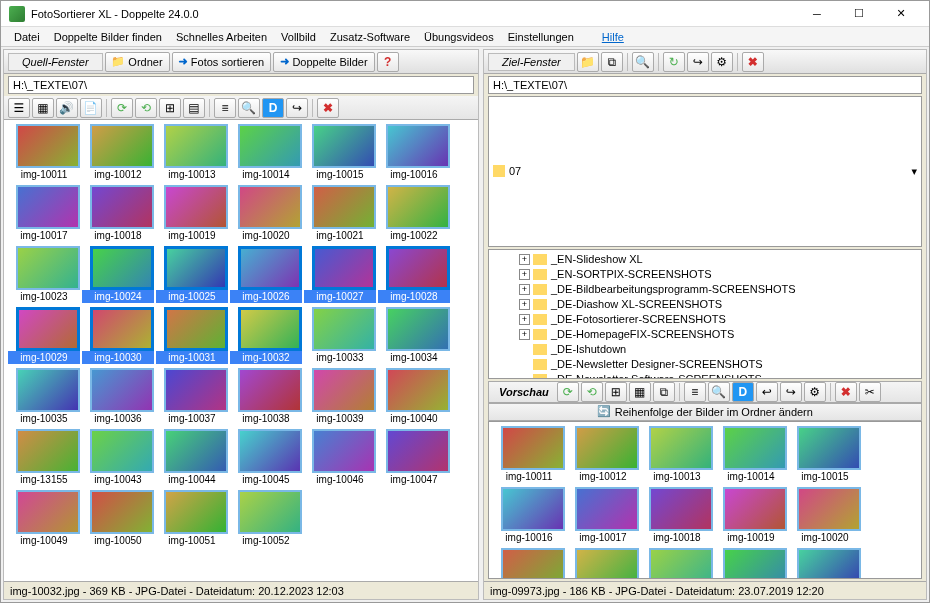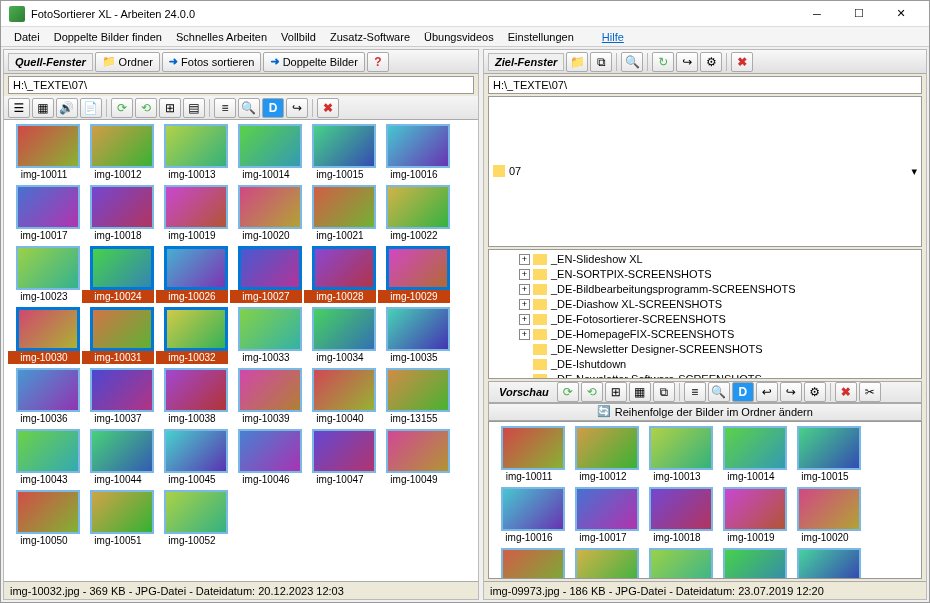--- a/index.html
+++ b/index.html
@@ -10,34 +10,34 @@
 .winbtns{display:flex;gap:2px}
 .winbtn{width:40px;height:20px;display:flex;align-items:center;justify-content:center;cursor:pointer}
 .menubar{height:20px;background:#f5f5f5;display:flex;align-items:center;padding:0 6px;border-bottom:1px solid #ccc}
 .menubar span{padding:2px 7px;cursor:pointer}
 .menubar .help{color:#0066cc;text-decoration:underline}
 .main{flex:1;display:flex;overflow:hidden}
 .pane{display:flex;flex-direction:column;overflow:hidden;border:1px solid #bbb;margin:2px;background:#ece9d8}
 .pane.left{width:476px}
 .pane.right{flex:1}
 .pheader{height:24px;background:linear-gradient(#f8f8f8,#e0e0e0);border-bottom:1px solid #aaa;display:flex;align-items:center;padding:0 4px;gap:2px}
-.pheader .ptitle{font-weight:bold;font-style:italic;padding:0 6px;border:1px solid #bbb;background:#f0f0f0;height:18px;display:flex;align-items:center}
+.pheader .ptitle{font-weight:normal;font-style:italic;padding:0 13px;border:1px solid #bbb;background:#f0f0f0;height:18px;display:flex;align-items:center}
 .btn{height:20px;padding:0 6px;border:1px solid #aaa;background:linear-gradient(#fff,#e8e8e8);border-radius:2px;display:flex;align-items:center;gap:3px;cursor:pointer;white-space:nowrap}
 .ibtn{width:22px;height:20px;border:1px solid #aaa;background:linear-gradient(#fff,#e8e8e8);border-radius:2px;display:flex;align-items:center;justify-content:center;cursor:pointer;font-size:12px}
 .path{height:18px;background:#fff;border:1px solid #999;margin:2px 4px;padding:1px 4px;display:flex;align-items:center}
 .tbar{height:24px;background:linear-gradient(#f5f5f5,#e5e5e5);border-bottom:1px solid #aaa;display:flex;align-items:center;padding:0 4px;gap:2px}
 .combo{flex:1;height:18px;border:1px solid #999;background:#fff;display:flex;align-items:center;padding:0 4px;margin:0 4px}
 .combo .fold{width:12px;height:12px;background:#ffd966;margin-right:4px}
 .combo .arr{margin-left:auto}
 .thumbs{flex:1;overflow-y:auto;background:#fff;padding:4px;display:flex;flex-wrap:wrap;align-content:flex-start;gap:4px 2px}
 .thumb{width:72px;display:flex;flex-direction:column;align-items:flex-end;cursor:pointer}
 .thumb .img{width:64px;height:44px;border:2px solid #7ab8e6;background:linear-gradient(135deg,#8bc34a,#ff9800,#2196f3);position:relative;overflow:hidden}
 .thumb.sel .img{border:3px solid #0078d7}
 .thumb .lbl{font-size:10px;padding:1px 0;text-align:center;width:100%}
-.thumb.sel .lbl{background:#c2410c;color:#fff}
+.thumb.sel .lbl{background:#3b82f6;color:#fff}
 .tree{height:130px;background:#fff;border:1px solid #999;margin:2px 4px;overflow-y:auto;padding:2px}
 .tnode{display:flex;align-items:center;height:15px;padding-left:28px;cursor:pointer}
 .tnode .exp{width:11px;height:11px;border:1px solid #888;background:#fff;display:flex;align-items:center;justify-content:center;font-size:9px;margin-right:3px;line-height:1}
 .tnode .fold{width:14px;height:11px;background:#ffd966;margin-right:4px}
 .subhdr{height:22px;background:linear-gradient(#f5f5f5,#e5e5e5);border:1px solid #aaa;margin:0 4px 0;display:flex;align-items:center;padding:0 4px;gap:2px}
 .subhdr .stitle{font-weight:bold;font-style:italic;padding:0 6px}
 .infobar{height:18px;background:linear-gradient(#f5f5f5,#e5e5e5);border:1px solid #aaa;margin:0 4px;display:flex;align-items:center;justify-content:center;gap:4px;cursor:pointer}
 .status{height:18px;background:#ece9d8;border-top:1px solid #aaa;padding:1px 6px;display:flex;align-items:center}
 .ic-folder{color:#e6a817}
 .ic-arrow{color:#0066cc;font-weight:bold}
@@ -45,21 +45,21 @@
 .ic-green{color:#4caf50}
 .ic-blue{color:#2196f3}
 .preview-thumbs{flex:1;overflow-y:auto;background:#fff;margin:0 4px 2px;border:1px solid #999;padding:4px;display:flex;flex-wrap:wrap;align-content:flex-start;gap:4px 2px}
 .sep{width:1px;height:18px;background:#bbb;margin:0 2px}
 </style>
 </head>
 <body>
 
 <div class="titlebar">
   <div class="icon"></div>
-  <div class="title">FotoSortierer XL - Arbeiten 24.0.0</div>
+  <div class="title">FotoSortierer XL - Doppelte 24.0.0</div>
   <div class="winbtns">
     <div class="winbtn">─</div>
     <div class="winbtn">☐</div>
     <div class="winbtn">✕</div>
   </div>
 </div>
 
 <div class="menubar">
   <span>Datei</span>
   <span>Doppelte Bilder finden</span>
@@ -161,20 +161,24 @@
         </div>
         <div class="thumb">
           <div class="img" style="background:linear-gradient(135deg,hsl(84,60%,55%),hsl(164,55%,45%))"></div>
           <div class="lbl">img-10023</div>
         </div>
         <div class="thumb sel">
           <div class="img" style="background:linear-gradient(135deg,hsl(121,60%,55%),hsl(201,55%,45%))"></div>
           <div class="lbl">img-10024</div>
         </div>
         <div class="thumb sel">
+          <div class="img" style="background:linear-gradient(135deg,hsl(158,60%,55%),hsl(238,55%,45%))"></div>
+          <div class="lbl">img-10025</div>
+        </div>
+        <div class="thumb sel">
           <div class="img" style="background:linear-gradient(135deg,hsl(195,60%,55%),hsl(275,55%,45%))"></div>
           <div class="lbl">img-10026</div>
         </div>
         <div class="thumb sel">
           <div class="img" style="background:linear-gradient(135deg,hsl(232,60%,55%),hsl(312,55%,45%))"></div>
           <div class="lbl">img-10027</div>
         </div>
         <div class="thumb sel">
           <div class="img" style="background:linear-gradient(135deg,hsl(269,60%,55%),hsl(349,55%,45%))"></div>
           <div class="lbl">img-10028</div>
@@ -318,26 +322,26 @@
           <span>_DE-Fotosortierer-SCREENSHOTS</span>
         </div>
         <div class="tnode">
           <span class="exp">+</span>
           <span class="fold"></span>
           <span>_DE-HomepageFIX-SCREENSHOTS</span>
         </div>
         <div class="tnode">
           <span style="width:14px"></span>
           <span class="fold"></span>
+          <span>_DE-Ishutdown</span>
+        </div>
+        <div class="tnode">
+          <span style="width:14px"></span>
+          <span class="fold"></span>
           <span>_DE-Newsletter Designer-SCREENSHOTS</span>
-        </div>
-        <div class="tnode">
-          <span style="width:14px"></span>
-          <span class="fold"></span>
-          <span>_DE-Ishutdown</span>
         </div>
         <div class="tnode">
           <span style="width:14px"></span>
           <span class="fold"></span>
           <span>_DE-Newsletter Software-SCREENSHOTS</span>
         </div>
       </div>
     <div class="subhdr">
       <div class="stitle">Vorschau</div>
       <div class="ibtn ic-green">⟳</div>

